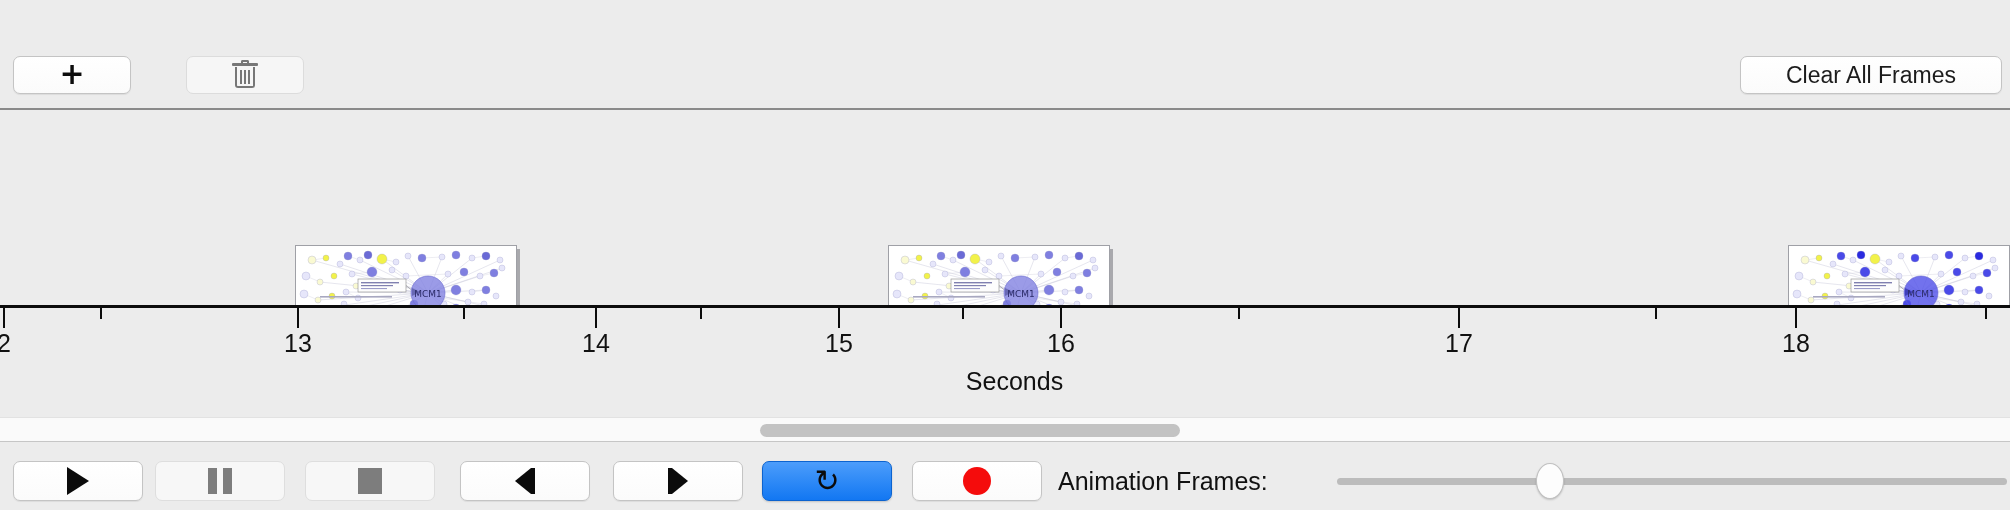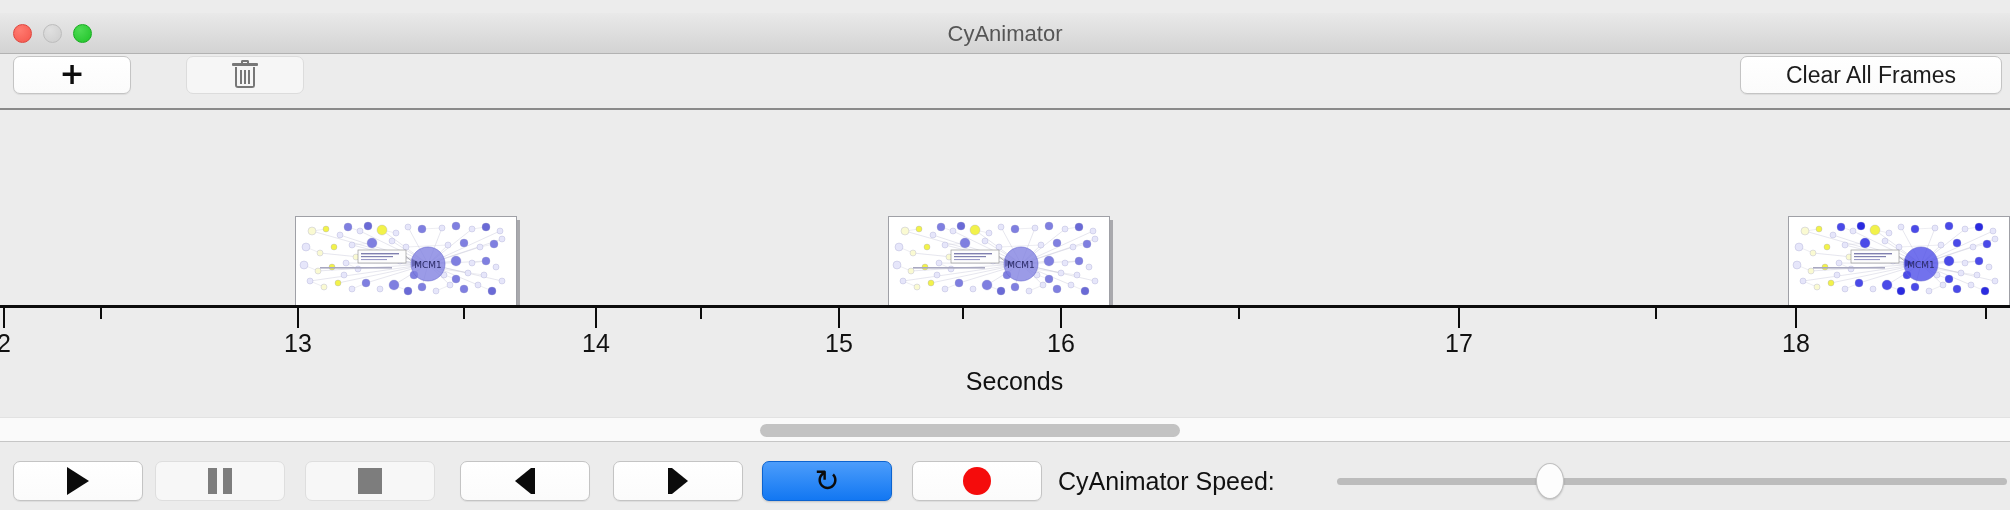--- a/index.html
+++ b/index.html
@@ -106,20 +106,21 @@
   .track {
     position:absolute; left:0; top:112px; width:2010px; height:196px;
     background:#ececec; overflow:hidden;
   }
   .frame {
     position:absolute; width:222px; height:92px;
     background:#ffffff;
     border:1px solid #9fa0a6;
     box-shadow:3px 4px 0 0 #a9a9ad;
     overflow:hidden;
+    margin-top:29px;
   }
   .frame .canvas { position:absolute; left:0; top:0; right:0; bottom:0; background:#fff; }
   .frame svg { display:block; }
 
   
   .ruler {
     position:absolute; left:0; top:305px; width:2010px; height:110px;
     background:#ececec;
   }
   .ruler .axis {
@@ -206,28 +207,20 @@
     border:1px solid #c0c0c0; box-shadow:0 1px 2px rgba(0,0,0,.18);
     transform:translateX(-50%); cursor:default;
   }
 </style>
 </head>
 <body>
 
 <div id="app">
 
 
-  <div class="titlebar">
-    <div class="traffic">
-      <div class="tl red"></div>
-      <div class="tl yellow"></div>
-      <div class="tl green"></div>
-    </div>
-    <div class="win-title">CyAnimator</div>
-  </div>
 
   <div class="toolbar"></div>
 
   <div class="btn" id="add-frame-btn">
     <span class="plus-glyph">+</span>
   </div>
 
   <div class="btn flat" id="del-frame-btn">
     <span class="trash-glyph">
       <span class="handle"></span>
@@ -664,21 +657,21 @@
       <div class="lab" style="left: 1796px;">18</div>
       <div class="min" style="left: 1985px;"></div>
     </div>
 
   <div class="hscroll">
     <div class="thumb" id="hthumb" style="left: 760px; width: 420px;"></div>
   </div>
 
   <div class="ctrlbar" id="ctrlbar"></div>
 
-  <div id="speed-label">CyAnimator Speed:</div>
+  <div id="speed-label">Animation Frames:</div>
 
   <div class="slider">
     <div class="rail"></div>
     <div class="thumb" id="sthumb" style="left: 213px;"></div>
   </div>
 
 <div class="cbtn" style="left: 13px;">
       <span class="g-play"></span>
     </div>
     <div class="cbtn dim" style="left: 155px;">

